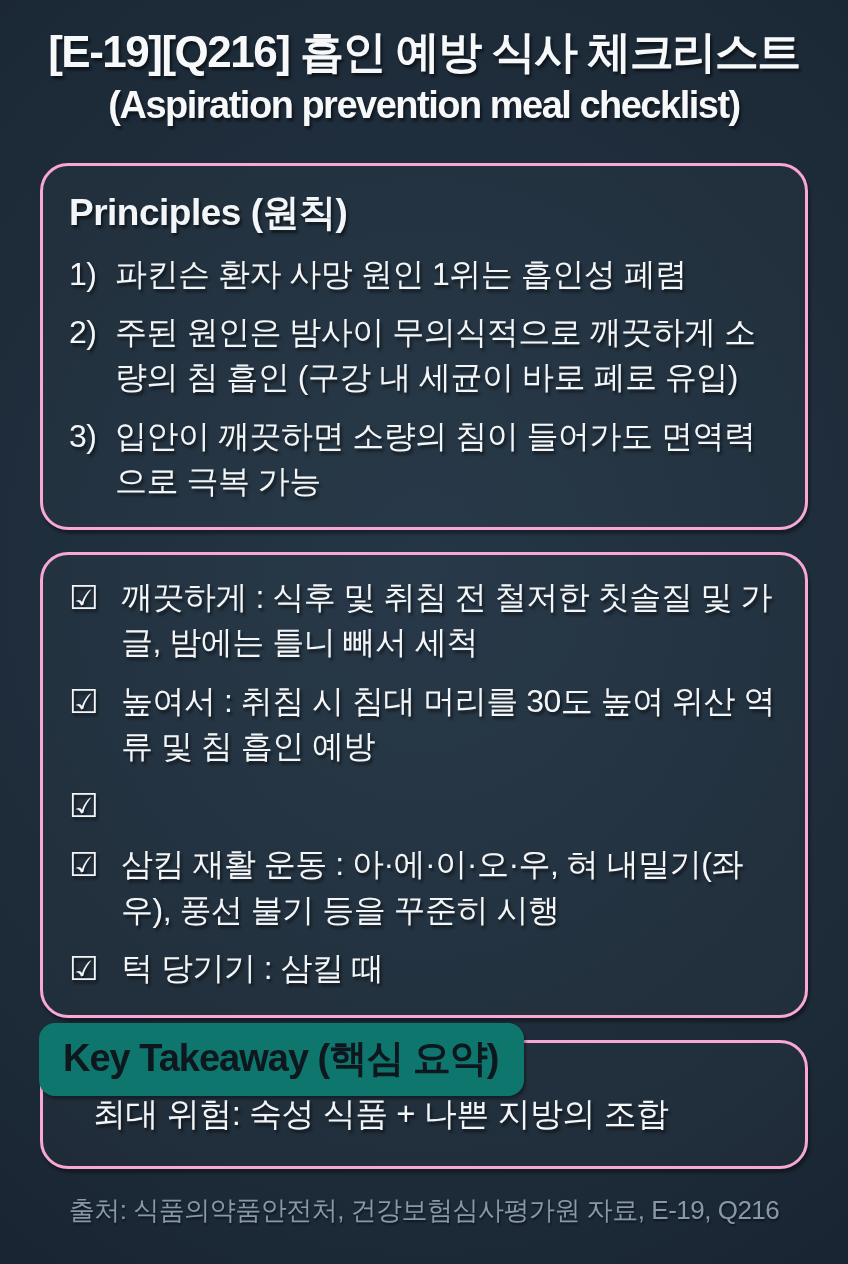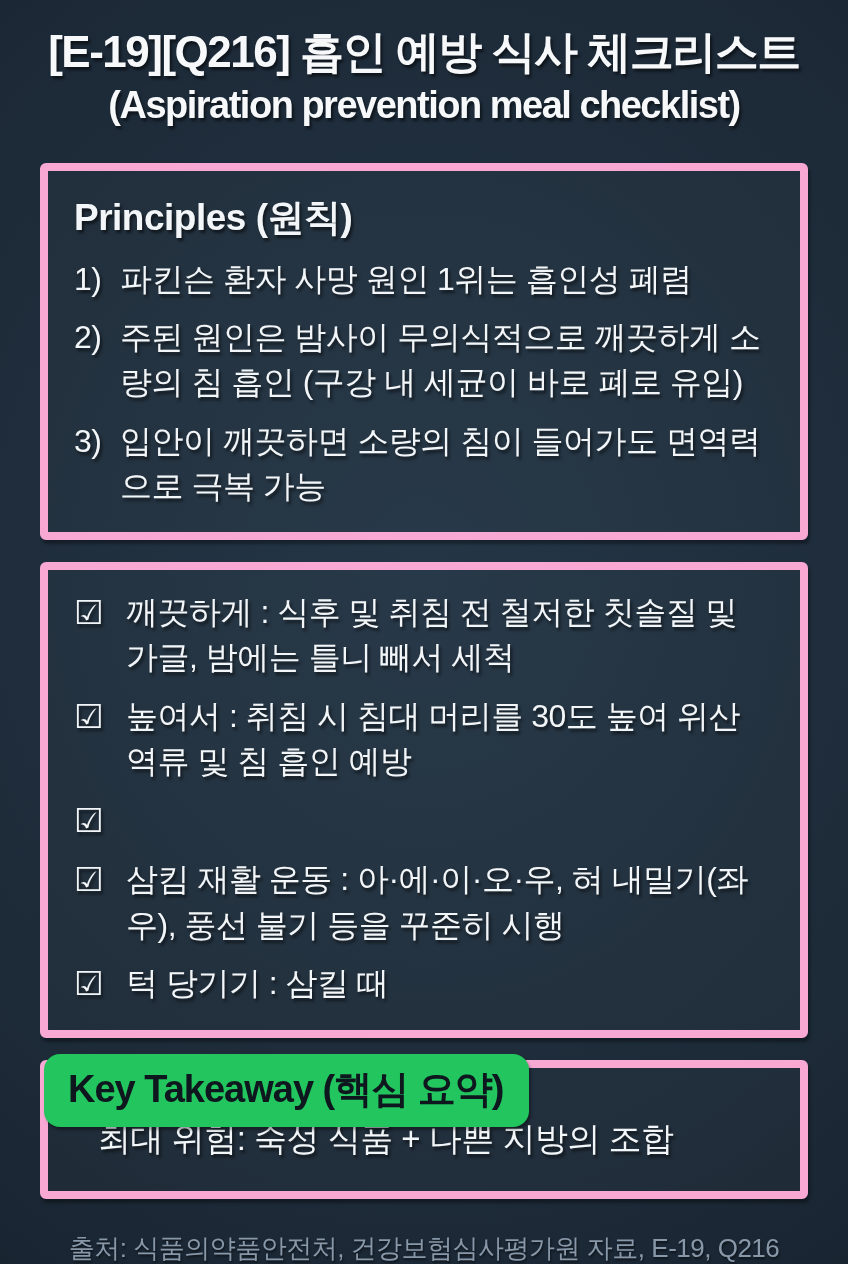--- a/index.html
+++ b/index.html
@@ -35,22 +35,22 @@
     font-weight: bold;
     letter-spacing: -1.5px;
     line-height: 1.2;
     color: #f6f8fa;
     text-shadow: 2px 3px 3px rgba(0,0,0,0.55);
     margin: 4px 0 0 0;
     white-space: nowrap;
     text-align: center;
   }
   .card {
-    border: 8px solid #f9a8d4;
-    border-radius: 6px;
+    border: 3px solid #f9a8d4;
+    border-radius: 28px;
     background: rgba(255,255,255,0.02);
     box-shadow: 2px 4px 3px rgba(0,0,0,0.35);
     padding: 20px 26px;
     box-sizing: border-box;
   }
   .card + .card { margin-top: 22px; }
   .principles-heading {
     font-size: 37px;
     font-weight: bold;
     margin: 2px 0 14px 0;
@@ -80,40 +80,39 @@
   }
   .takeaway {
     position: relative;
     margin-top: 42px;
     padding: 50px 26px 30px 26px;
   }
   .takeaway-pill {
     position: absolute;
     top: -20px;
     left: -4px;
-    background: #22c55e;
+    background: #0f766e;
     color: #0e161e;
     font-size: 38px;
     font-weight: bold;
     letter-spacing: -1px;
     padding: 10px 26px 12px 24px;
     border-radius: 16px;
     box-shadow: 2px 3px 3px rgba(0,0,0,0.35);
     white-space: nowrap;
-    margin-top: 6px;
   }
   .takeaway-body {
     font-size: 33px;
     letter-spacing: -0.5px;
     line-height: 1.3;
     text-shadow: 2px 3px 3px rgba(0,0,0,0.55);
     margin-left: 24px;
   }
   .footer {
-    margin-top: 32px;
+    margin-top: 24px;
     text-align: center;
     font-size: 26px;
     letter-spacing: -0.5px;
     color: #8898a8;
     text-shadow: 1px 2px 2px rgba(0,0,0,0.45);
   }
 </style>
 </head>
 <body>
 

